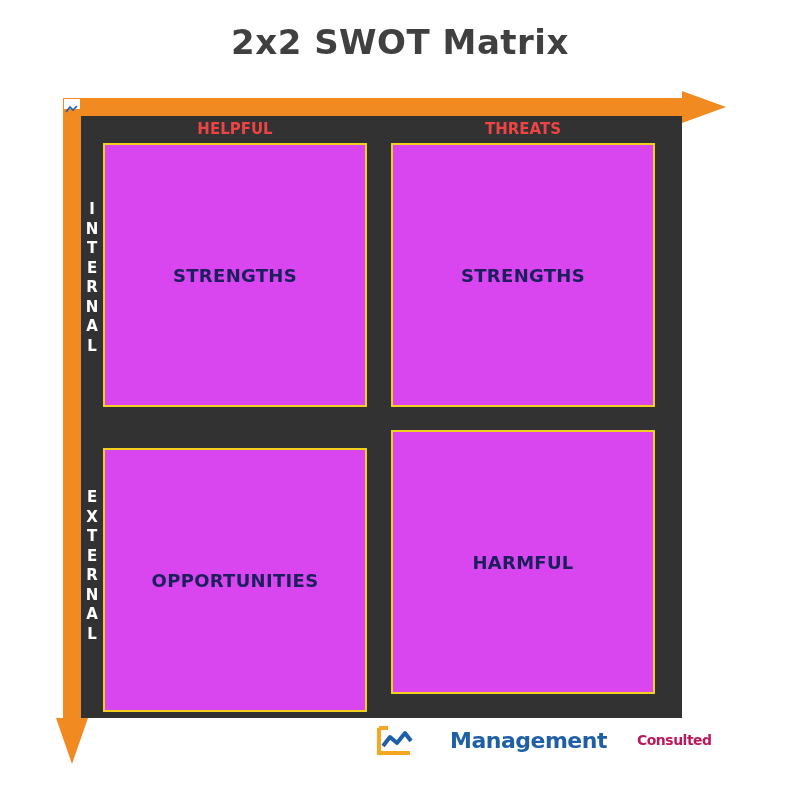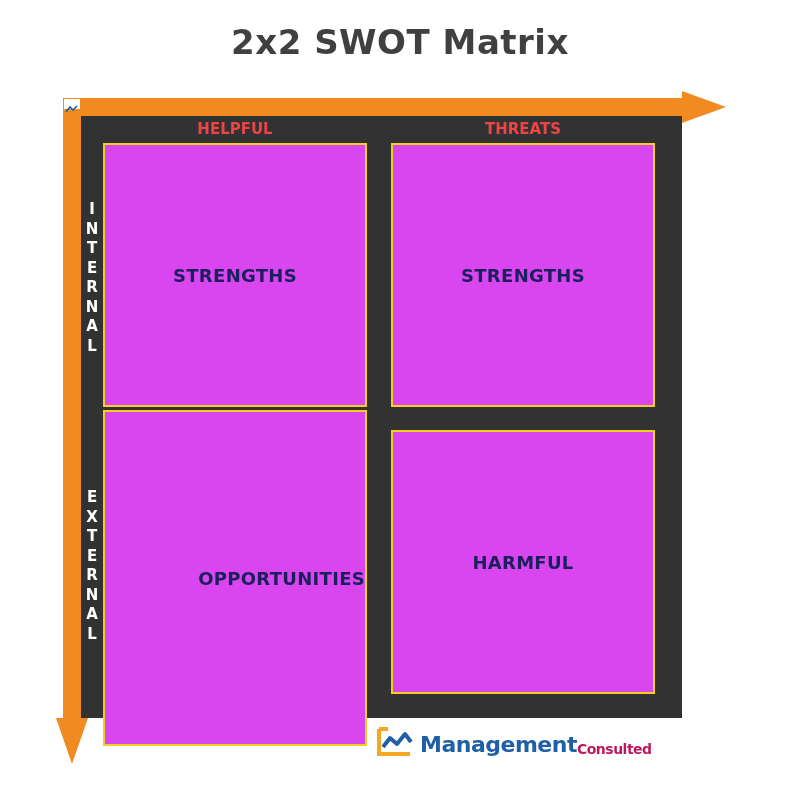--- a/index.html
+++ b/index.html
@@ -8,21 +8,21 @@
   .arrow-h{position:absolute;left:63px;top:98px;width:622px;height:18px;background:#f18a21;}
   .arrow-h-head{position:absolute;left:682px;top:91px;width:0;height:0;border-top:16px solid transparent;border-bottom:16px solid transparent;border-left:44px solid #f18a21;}
   .arrow-v{position:absolute;left:63px;top:98px;width:18px;height:622px;background:#f18a21;}
   .arrow-v-head{position:absolute;left:56px;top:718px;width:0;height:0;border-left:16px solid transparent;border-right:16px solid transparent;border-top:46px solid #f18a21;}
   .corner-logo{position:absolute;left:64px;top:99px;width:16px;height:10px;background:#ffffff;}
   .board{position:absolute;left:81px;top:116px;width:601px;height:602px;background:#323233;}
   .col-label{position:absolute;top:120px;font-size:15px;font-weight:bold;color:#ef4444;text-align:center;}
   .row-label{position:absolute;left:84px;width:16px;font-size:15px;font-weight:bold;color:#ffffff;text-align:center;line-height:19.5px;}
   .quad{position:absolute;width:260px;height:259px;background:#d946ef;border:2.5px solid #f2d01e;box-sizing:border-box;display:flex;align-items:center;justify-content:center;}
   .quad span{font-size:18px;font-weight:bold;color:#1b1f5e;letter-spacing:0.3px;}
-  .brand{position:absolute;left:376px;top:723px;height:34px;display:flex;align-items:flex-end;}
+  .brand{position:absolute;left:376px;top:723px;height:34px;display:flex;align-items:center;gap:30px;}
   .brand-mark{width:38px;height:32px;position:relative;margin-right:6px;}
   .brand-name1{font-size:22px;font-weight:bold;color:#1e5fa8;letter-spacing:-0.5px;}
   .brand-name2{font-size:14px;font-weight:bold;color:#be185d;letter-spacing:-0.5px;}
 </style>
 </head>
 <body>
 
 <div class="title">2x2 SWOT Matrix</div>
 
 <div class="arrow-h"></div>
@@ -46,21 +46,21 @@
 <div class="row-label" style="top:488px;">
   <span class="vtext">E<br>X<br>T<br>E<br>R<br>N<br>A<br>L</span>
 </div>
 
 <div class="quad" style="left:103px;top:143px;width:264px;height:264px;">
   <span>STRENGTHS</span>
 </div>
 <div class="quad" style="left:391px;top:143px;width:264px;height:264px;">
   <span>STRENGTHS</span>
 </div>
-<div class="quad" style="left:103px;top:410px;width:264px;height:336px;justify-content:flex-end;">
+<div class="quad" style="left:103px;top:448px;width:264px;height:264px;">
   <span>OPPORTUNITIES</span>
 </div>
 <div class="quad" style="left:391px;top:430px;width:264px;height:264px;">
   <span>HARMFUL</span>
 </div>
 
 <div class="brand">
   <div class="brand-mark">
     <svg width="38" height="32" viewBox="0 0 38 32">
       <polyline points="3,4 3,29 34,29" fill="none" stroke="#f5a623" stroke-width="4"></polyline>

